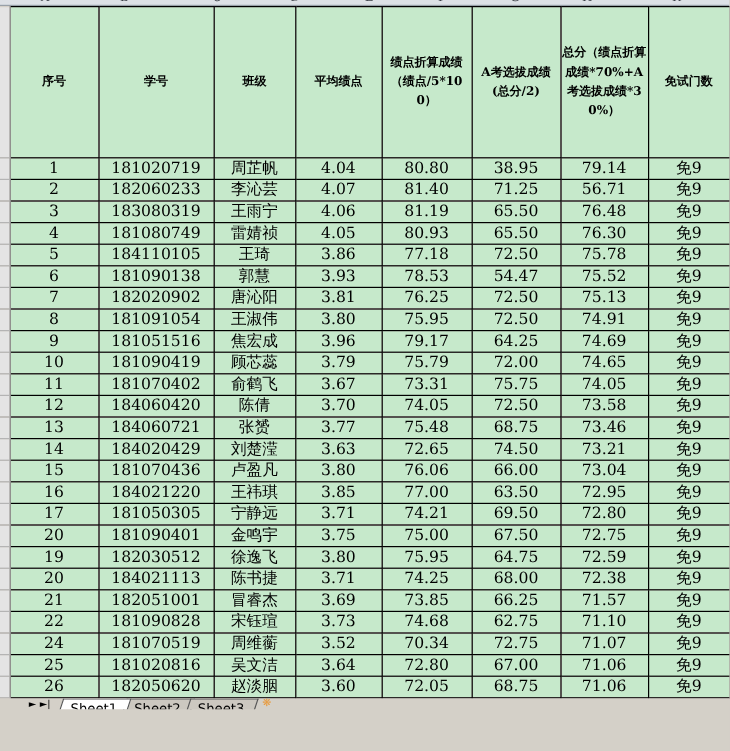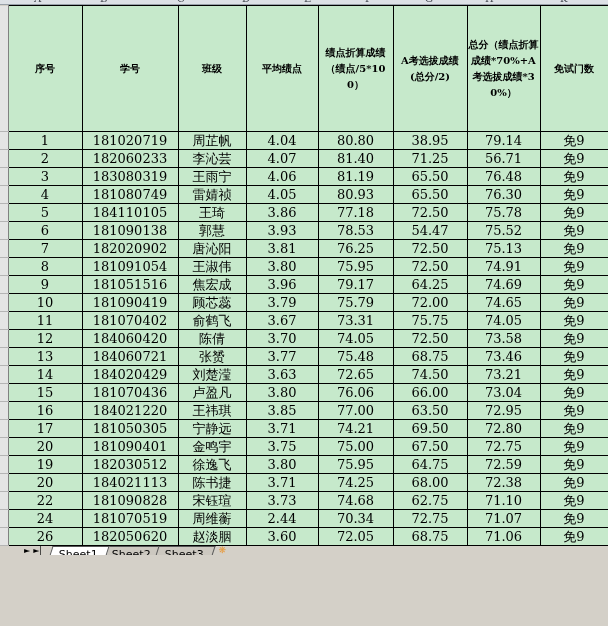--- a/index.html
+++ b/index.html
@@ -372,38 +372,60 @@
           <td class="cell">184021113</td>
           <td class="cell">陈书捷</td>
           <td class="cell">3.71</td>
           <td class="cell">74.25</td>
           <td class="cell">68.00</td>
           <td class="cell">72.38</td>
           <td class="cell">免9</td>
         </tr>
         <tr class="data-row">
           <td class="rowstrip"></td>
+          <td class="cell">21</td>
+          <td class="cell">182051001</td>
+          <td class="cell">冒睿杰</td>
+          <td class="cell">3.69</td>
+          <td class="cell">73.85</td>
+          <td class="cell">66.25</td>
+          <td class="cell">71.57</td>
+          <td class="cell">免9</td>
+        </tr>
+        <tr class="data-row">
+          <td class="rowstrip"></td>
           <td class="cell">22</td>
           <td class="cell">181090828</td>
           <td class="cell">宋钰瑄</td>
           <td class="cell">3.73</td>
           <td class="cell">74.68</td>
           <td class="cell">62.75</td>
           <td class="cell">71.10</td>
           <td class="cell">免9</td>
         </tr>
         <tr class="data-row">
           <td class="rowstrip"></td>
           <td class="cell">24</td>
           <td class="cell">181070519</td>
           <td class="cell">周维蘅</td>
-          <td class="cell">2.44</td>
+          <td class="cell">3.52</td>
           <td class="cell">70.34</td>
           <td class="cell">72.75</td>
           <td class="cell">71.07</td>
+          <td class="cell">免9</td>
+        </tr>
+        <tr class="data-row">
+          <td class="rowstrip"></td>
+          <td class="cell">25</td>
+          <td class="cell">181020816</td>
+          <td class="cell">吴文洁</td>
+          <td class="cell">3.64</td>
+          <td class="cell">72.80</td>
+          <td class="cell">67.00</td>
+          <td class="cell">71.06</td>
           <td class="cell">免9</td>
         </tr>
         <tr class="data-row">
           <td class="rowstrip"></td>
           <td class="cell">26</td>
           <td class="cell">182050620</td>
           <td class="cell">赵淡胭</td>
           <td class="cell">3.60</td>
           <td class="cell">72.05</td>
           <td class="cell">68.75</td>

